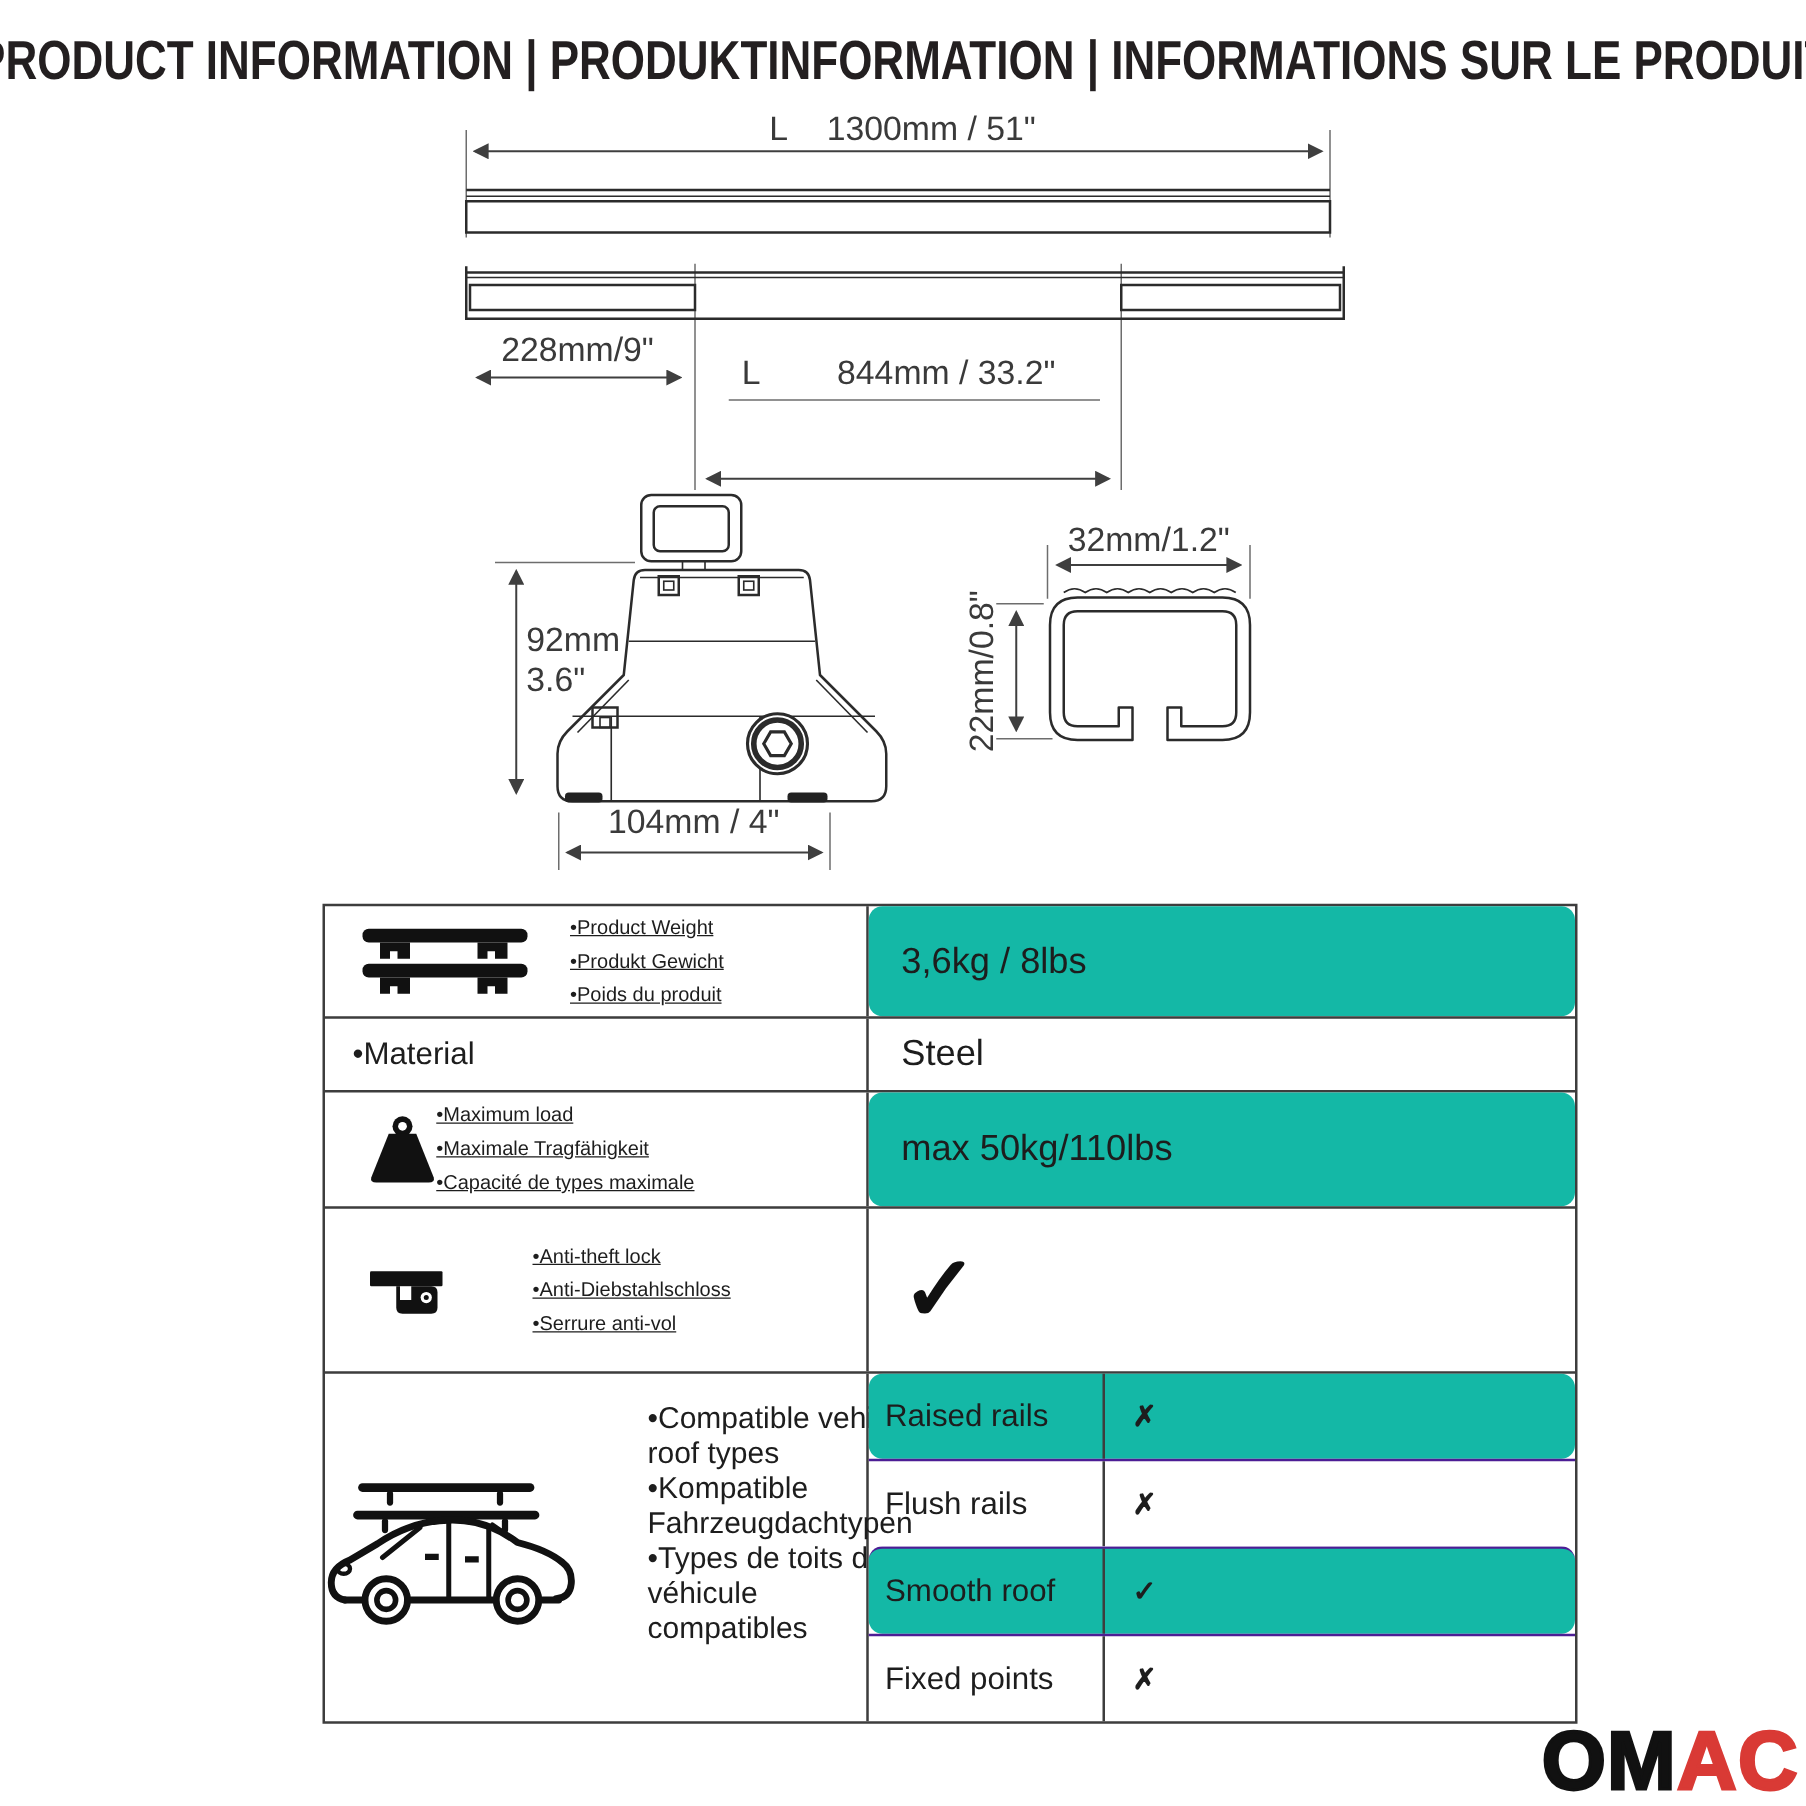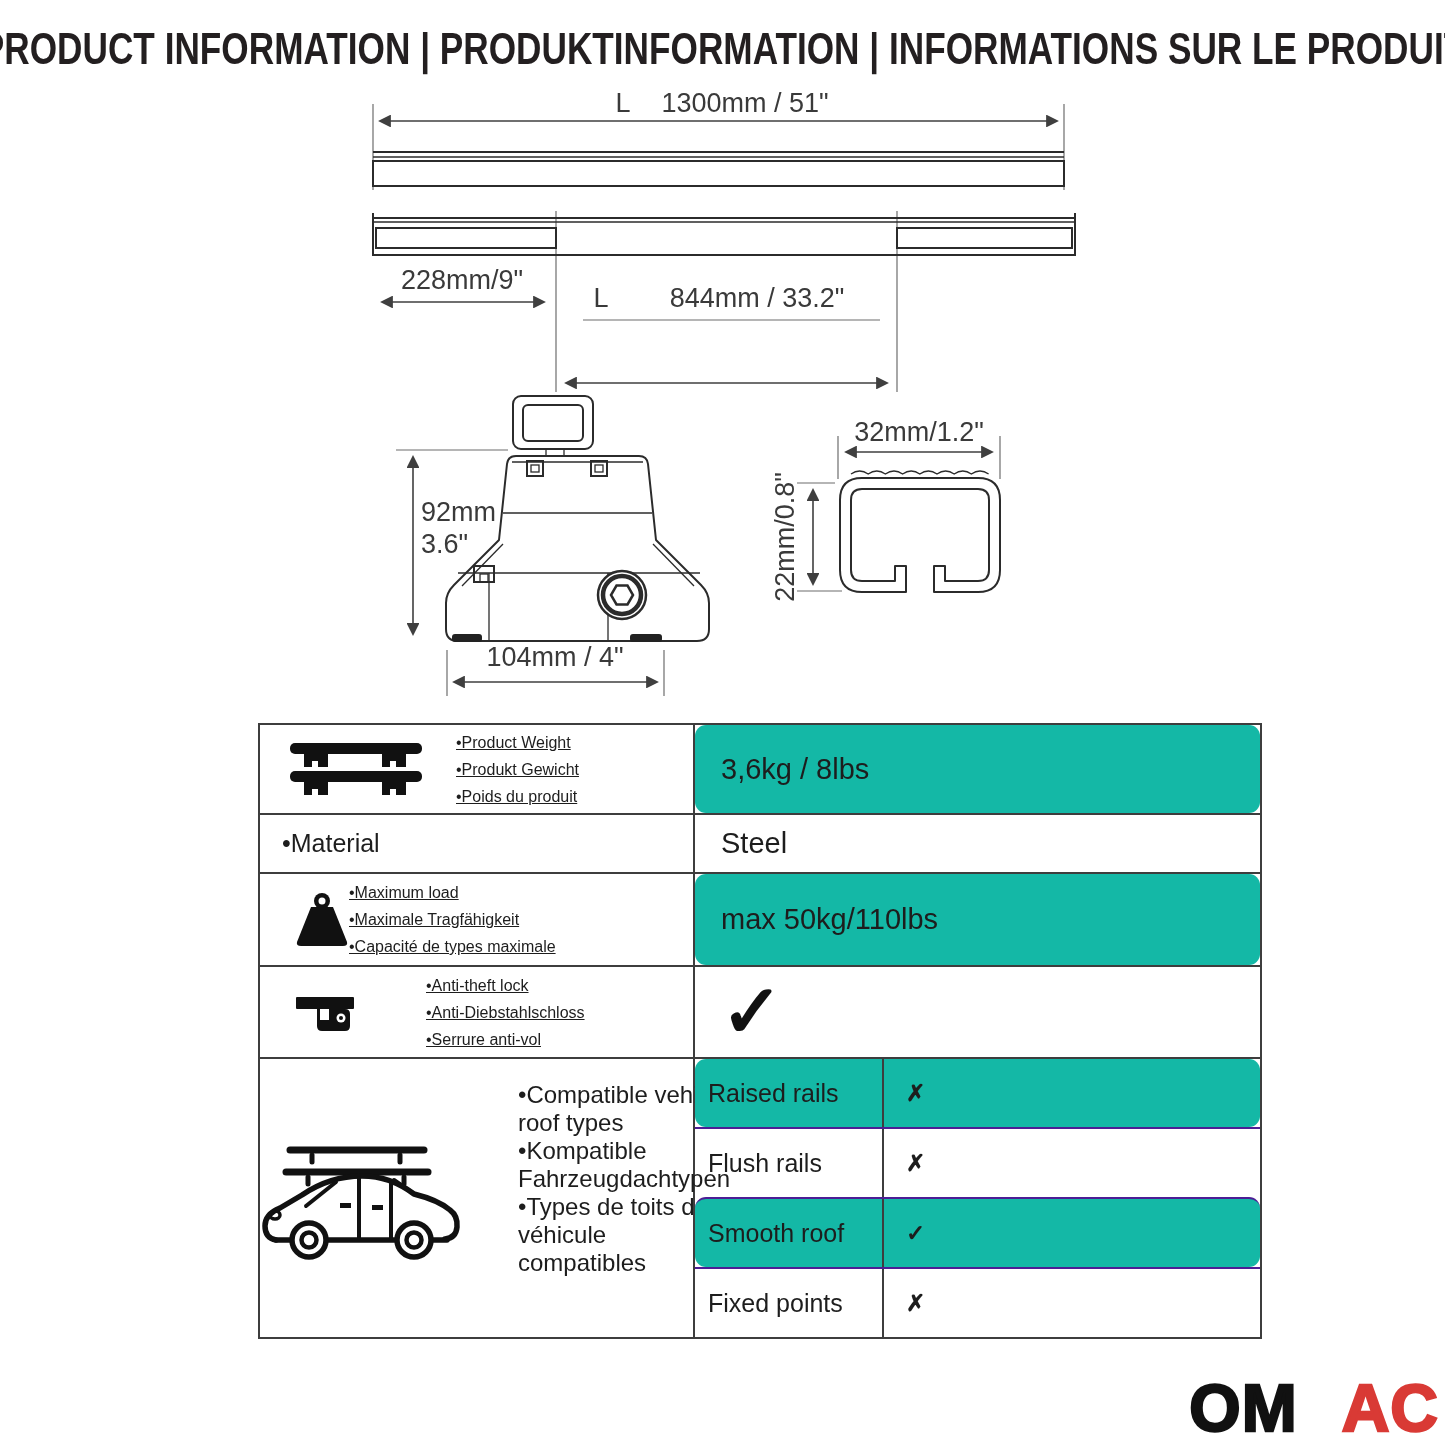--- a/index.html
+++ b/index.html
@@ -45,21 +45,21 @@
   .sub-row + .sub-row{border-top:2px solid #4c1d95;}
   .sub-label{width:189px;flex:none;box-sizing:border-box;border-right:2px solid #3d3d3d;
     display:flex;align-items:center;padding-left:13px;font-size:25px;}
   .sub-value{flex:1;display:flex;align-items:center;padding-left:22px;font-size:23px;font-weight:bold;}
 
   .icon-box{flex:none;display:flex;align-items:center;justify-content:center;}
 
   
   .logo{position:absolute;right:6px;bottom:4px;font-size:66px;font-weight:bold;
     letter-spacing:1px;color:#111;-webkit-text-stroke:2.5px currentColor;line-height:1;}
-  .logo .red{color:#d93a35;margin-left:44px;-webkit-text-stroke:2.5px #d93a35;}
+  .logo .red{color:#d93a35;-webkit-text-stroke:2.5px #d93a35;}
 </style>
 </head>
 <body>
 
 <div class="page-title">PRODUCT INFORMATION | PRODUKTINFORMATION | INFORMATIONS SUR LE PRODUIT</div>
 
 <svg class="drawings" width="1445" height="720" viewBox="0 0 1445 720">
   <defs>
     <marker id="ah" viewBox="0 0 10 10" refX="8.5" refY="5" markerWidth="8" markerHeight="8" orient="auto-start-reverse">
       <path d="M0,0 L10,5 L0,10 Z" fill="#3f3f3f"></path>
@@ -196,21 +196,21 @@
         <div>•Maximum load</div>
         <div>•Maximale Tragfähigkeit</div>
         <div>•Capacité de types maximale</div>
       </div>
     </div>
     <div class="t-value gray">
       <span>max 50kg/110lbs</span>
     </div>
   </div>
 
-  <div class="t-row" style="height:92px">
+  <div class="t-row" style="height:132px">
     <div class="t-label">
       <span class="icon-box" style="margin-left:36px">
         <svg width="62" height="40" viewBox="0 0 62 40">
           <rect x="0" y="5" width="58" height="12" rx="1" fill="#111"></rect>
           <path d="M21,17 H49 Q54,17 54,22 V34 Q54,39 49,39 H26 Q21,39 21,34 Z" fill="#111"></path>
           <rect x="24" y="17" width="9" height="11" fill="#fff"></rect>
           <circle cx="45" cy="26" r="4.5" fill="#fff"></circle>
           <circle cx="45" cy="26" r="2" fill="#111"></circle>
         </svg>
       </span>

